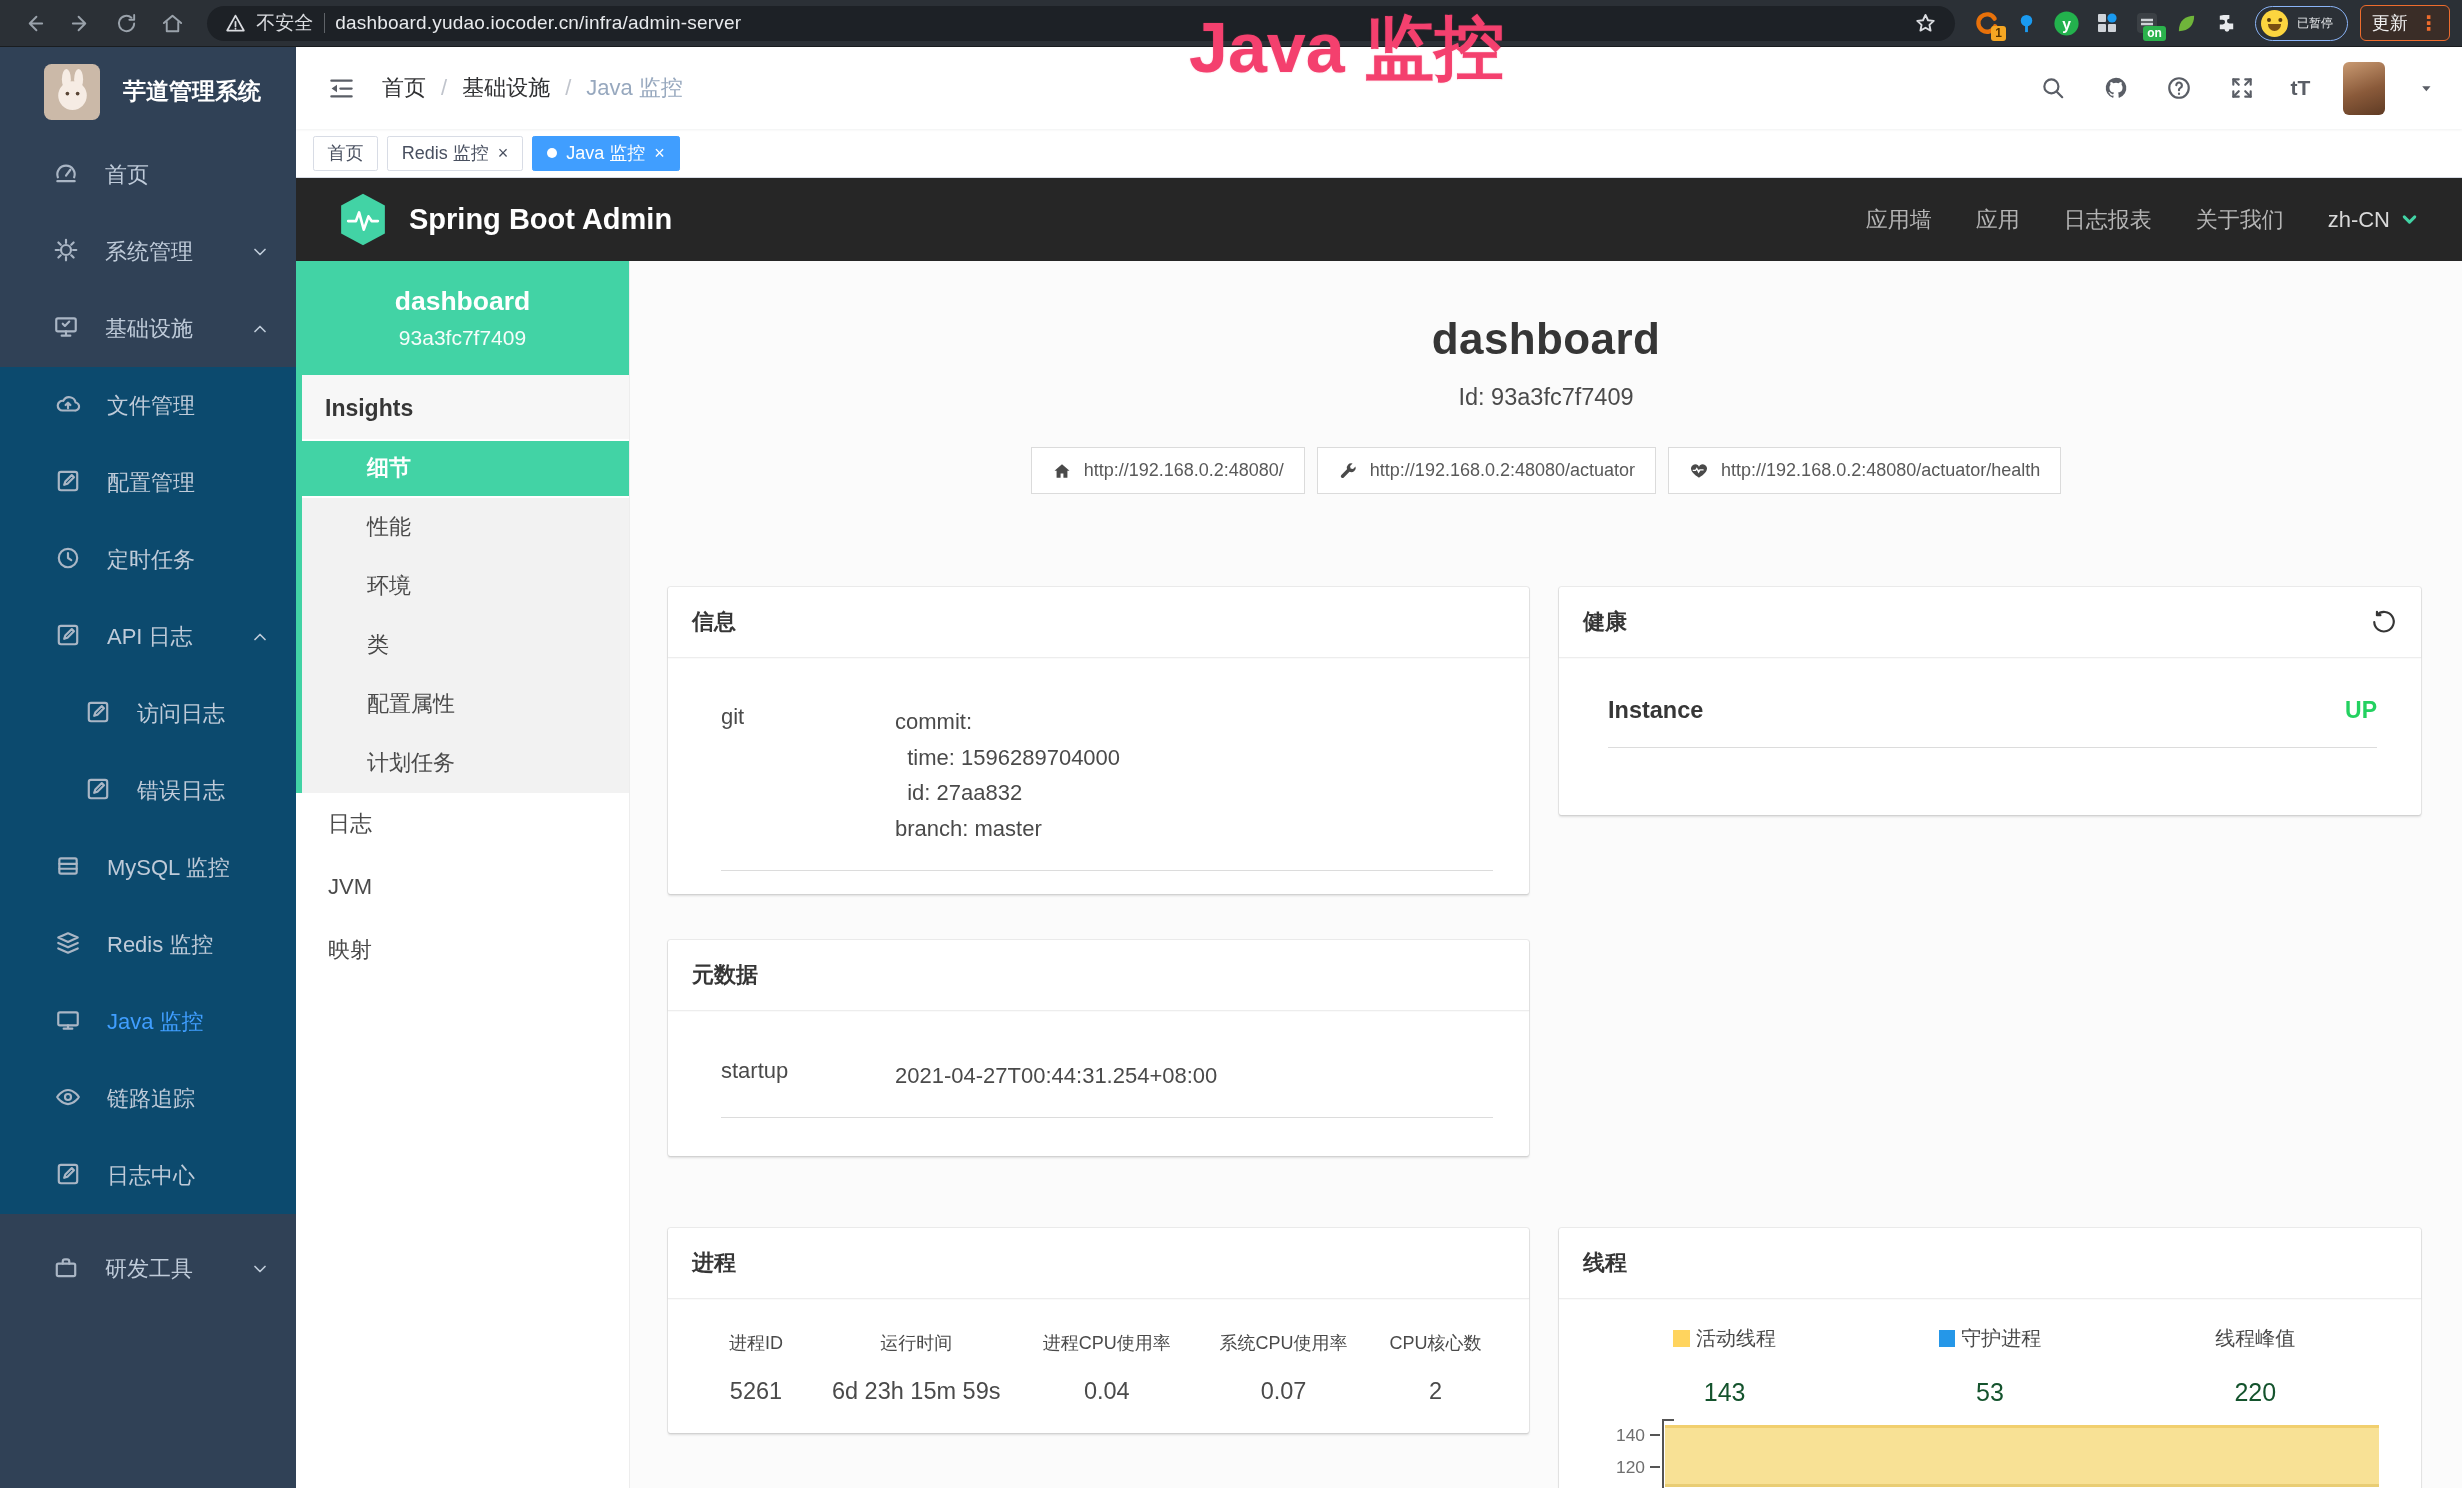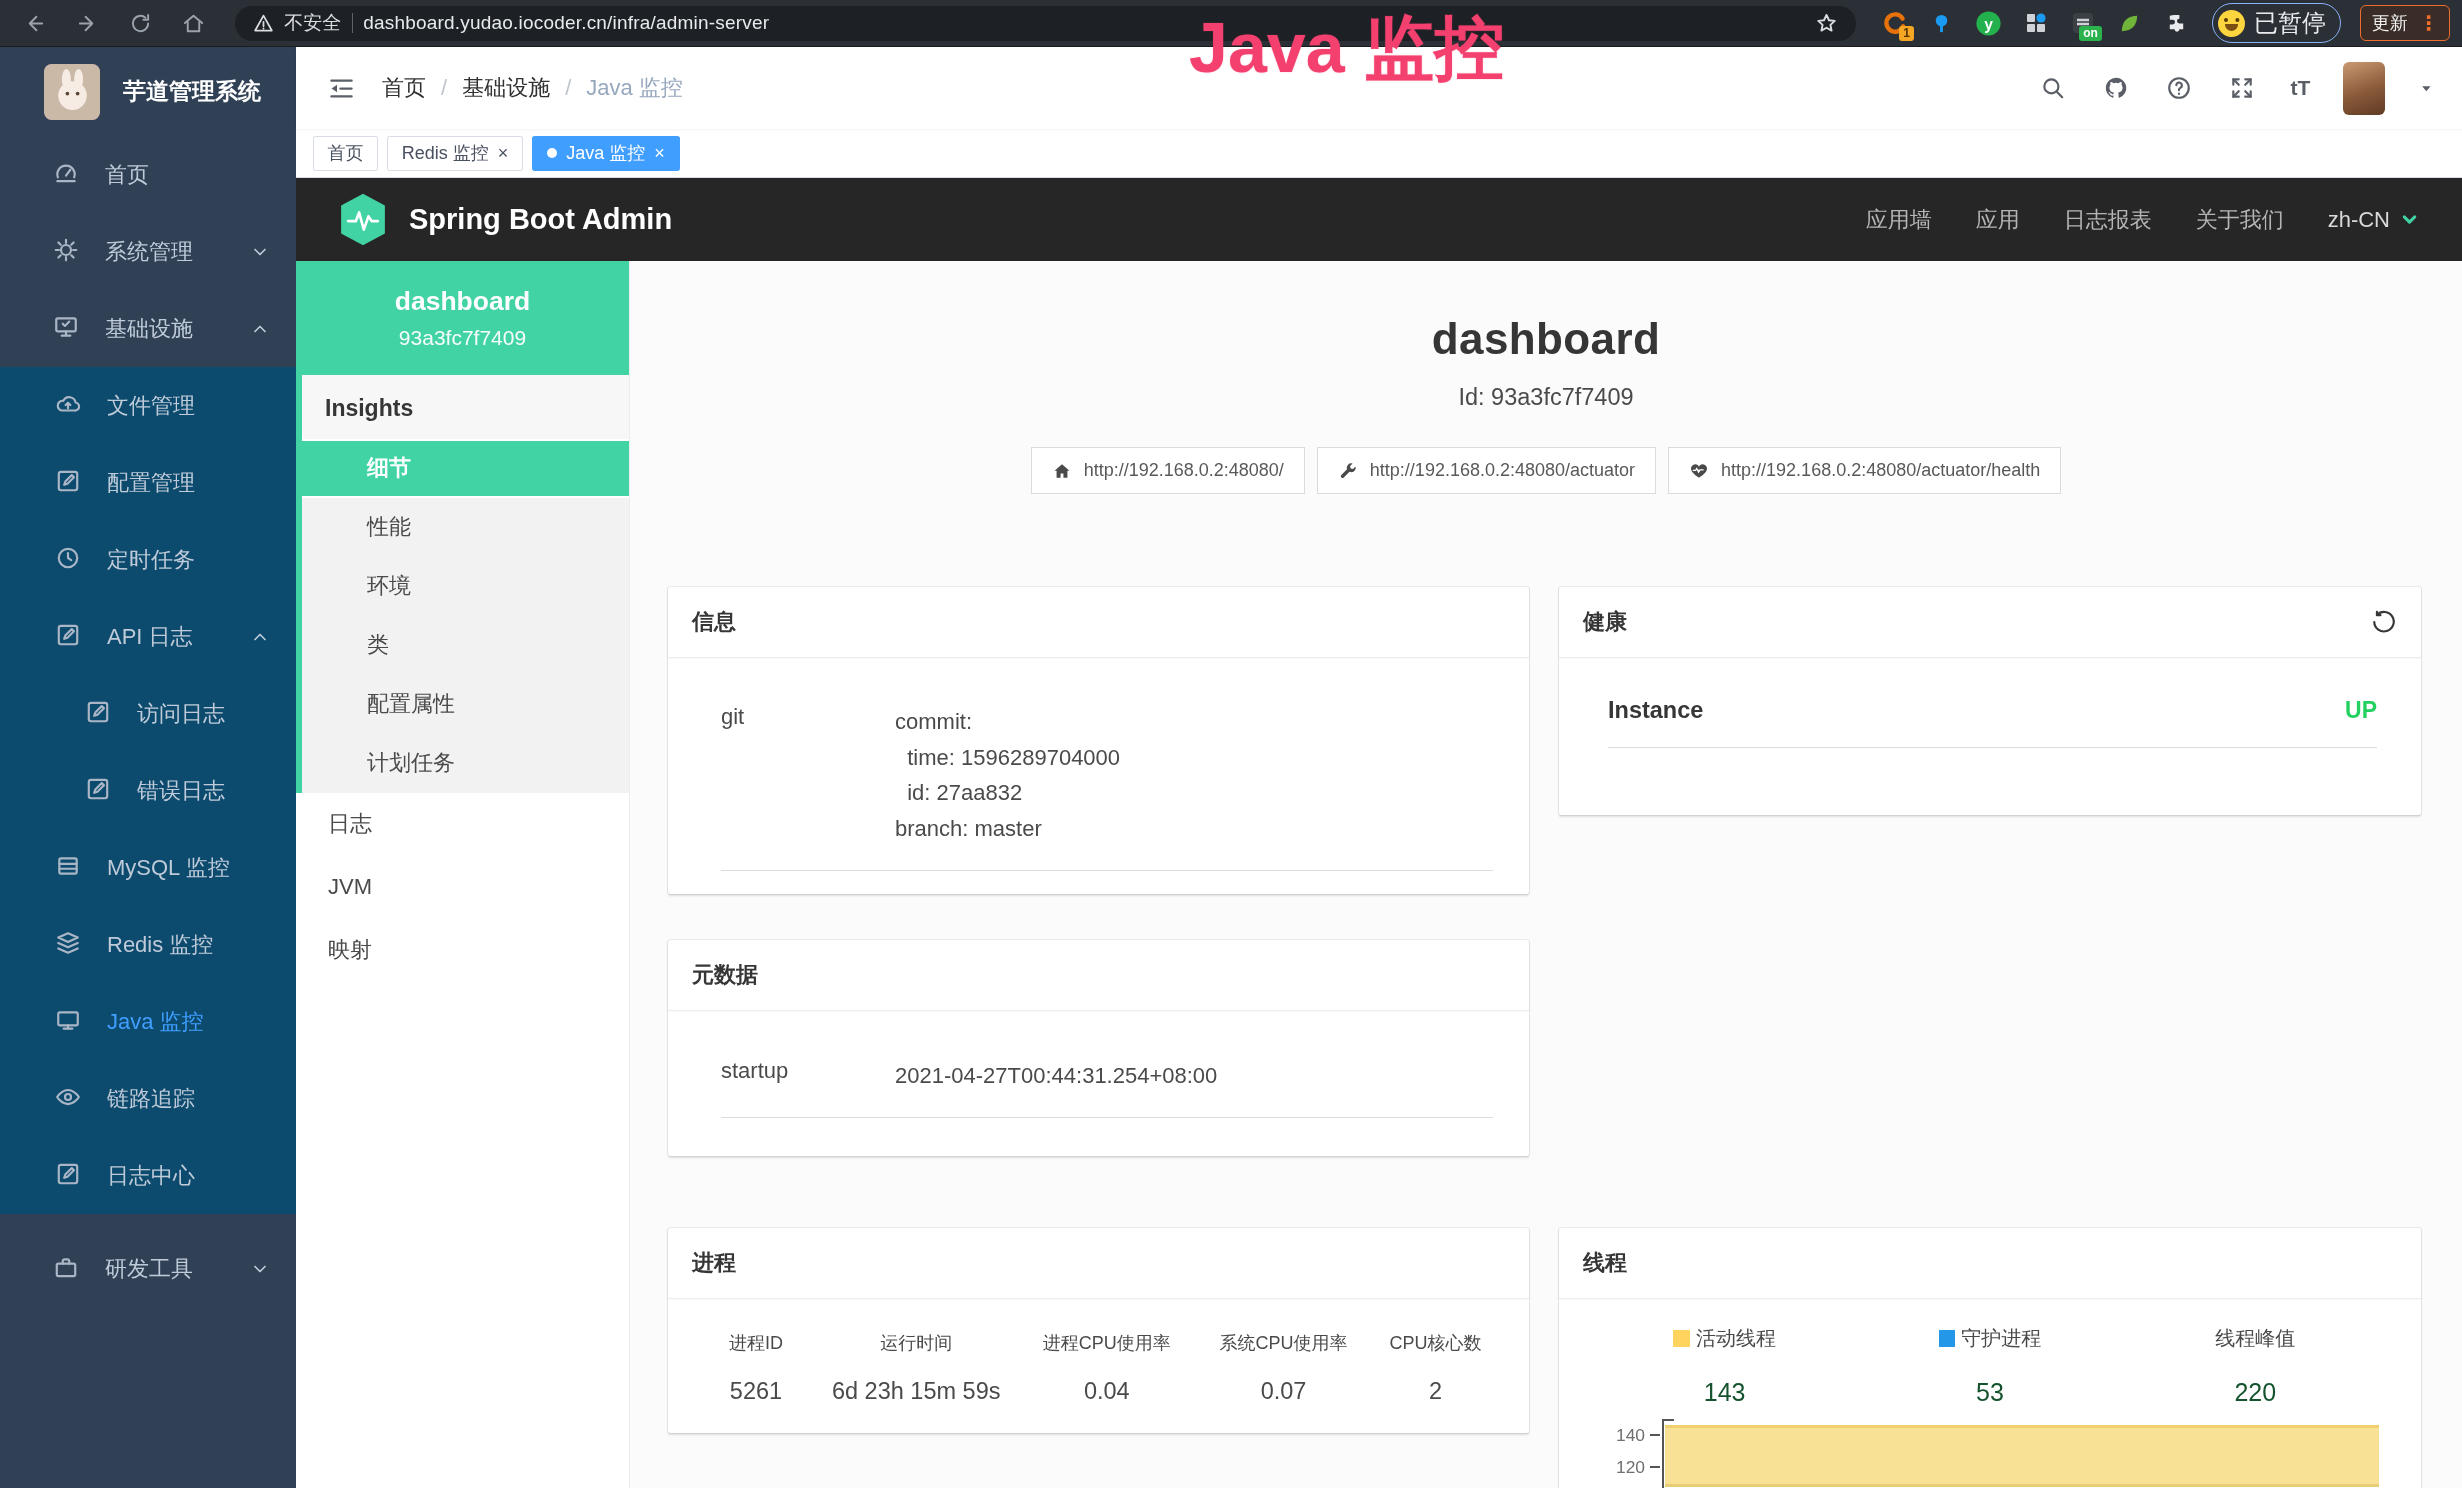--- a/index.html
+++ b/index.html
@@ -4,33 +4,33 @@
 <style>
   *{margin:0;padding:0;box-sizing:border-box}
   html,body{width:2462px;height:1489px;overflow:hidden;background:#fff;
     font-family:"Liberation Sans","DejaVu Sans",sans-serif;}
   .screen{position:relative;width:2462px;height:1489px;overflow:hidden}
   svg{display:block}
   .i{stroke:currentColor;fill:none;stroke-width:2;stroke-linecap:round;stroke-linejoin:round}
 
   
   .browser-bar{height:47px;background:#2b3036;border-bottom:1.5px solid #1a1d20;
-    display:flex;align-items:center;padding:0 12px;gap:9px;color:#9aa2ab}
+    display:flex;align-items:center;padding:0 12px;gap:2px;color:#9aa2ab}
   .bb-btn{width:44px;height:36px;display:flex;align-items:center;justify-content:center;border-radius:50%}
   .bb-btn svg{width:23px;height:23px}
   .omnibox{flex:1;height:35px;margin:0 10.6px;border-radius:17.4px;background:#1d2126;
     display:flex;align-items:center;padding:0 18px;color:#dadce0;font-size:19px;gap:10.6px}
   .omni-sep{width:0.8px;height:20px;background:#5f6368}
   .omni-url{color:#e8eaed;letter-spacing:0.2px}
   .omni-spacer{flex:1}
   .ext{width:38px;height:38px;display:flex;align-items:center;justify-content:center;position:relative}
   .badge{position:absolute;bottom:1.5px;right:0;font-size:12px;font-weight:bold;color:#fff;
     border-radius:3px;padding:0.8px 3.8px;line-height:1.1}
   .profile-chip{display:flex;align-items:center;gap:9px;border:1.5px solid #8ab4f8;border-radius:20px;
-    padding:3px 13.7px 3px 4.6px;margin:0 7.6px;color:#e8eaed;font-size:24px}
+    padding:3px 13.7px 3px 4.6px;margin:0 7.6px;color:#e8eaed;font-size:12px}
   .emoji-face{width:27px;height:27px;border-radius:50%;background:#fcd53f;position:relative}
   .emoji-face::before{content:"";position:absolute;left:6px;top:8.3px;width:3.8px;height:3.8px;border-radius:50%;
     background:#5a3d0c;box-shadow:11.4px 0 0 #5a3d0c}
   .emoji-face::after{content:"";position:absolute;left:6.8px;top:14.4px;width:13.7px;height:6.8px;
     border-radius:0 0 13.7px 13.7px;background:#7a4f12}
   .update-btn{display:flex;align-items:center;gap:10.6px;border:1.5px solid #ee6c2d;border-radius:6px;
     background:#3a2d27;color:#f1f1f1;font-size:18px;padding:5.3px 10.6px;margin-left:3px}
   .update-dots{color:#ee6c2d;font-size:20px;font-weight:bold;letter-spacing:0}
 
   

